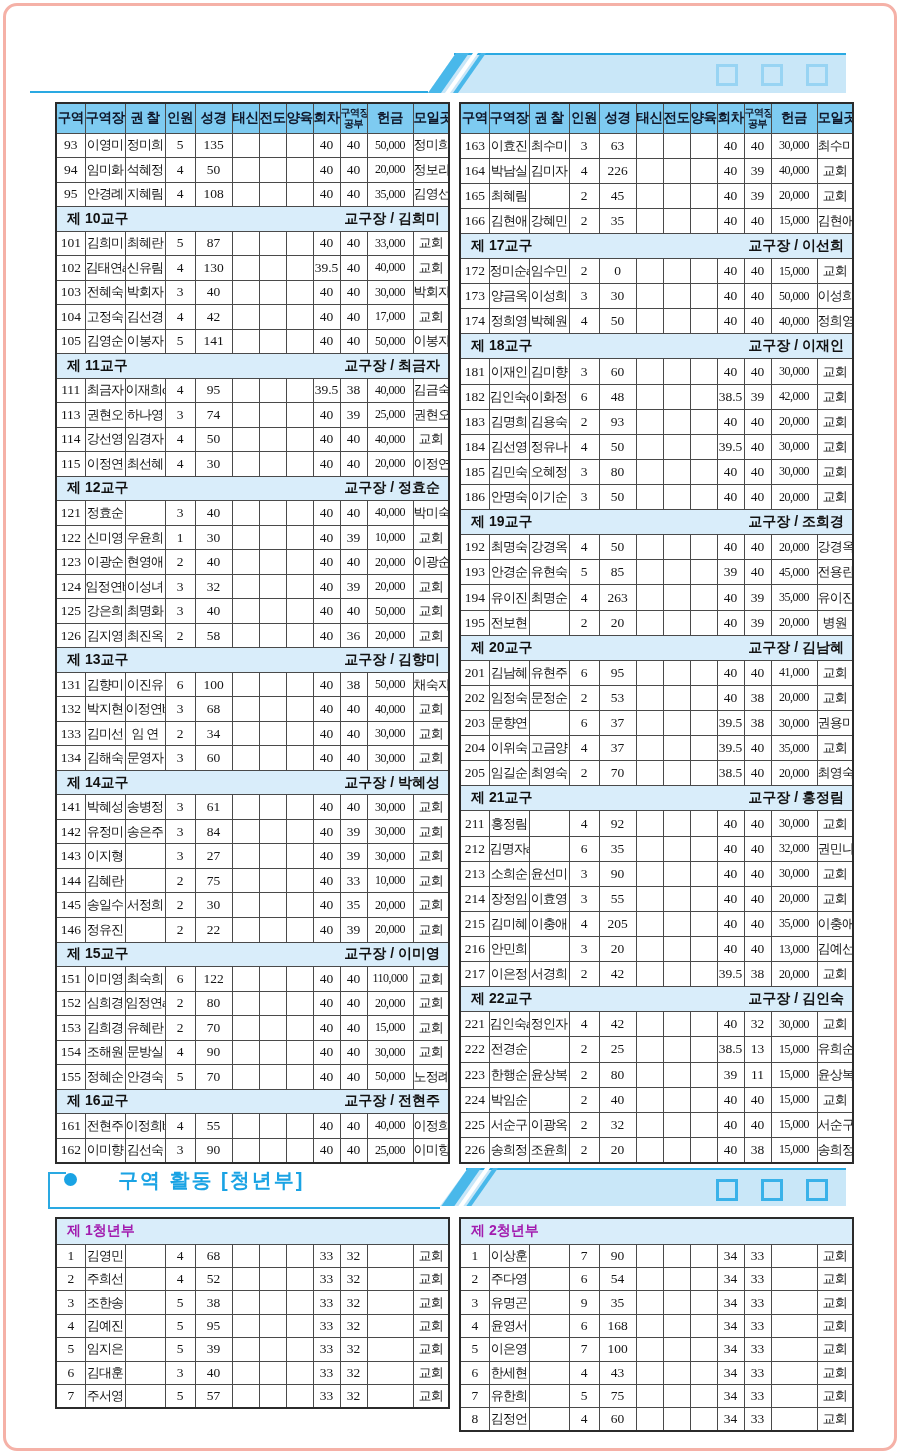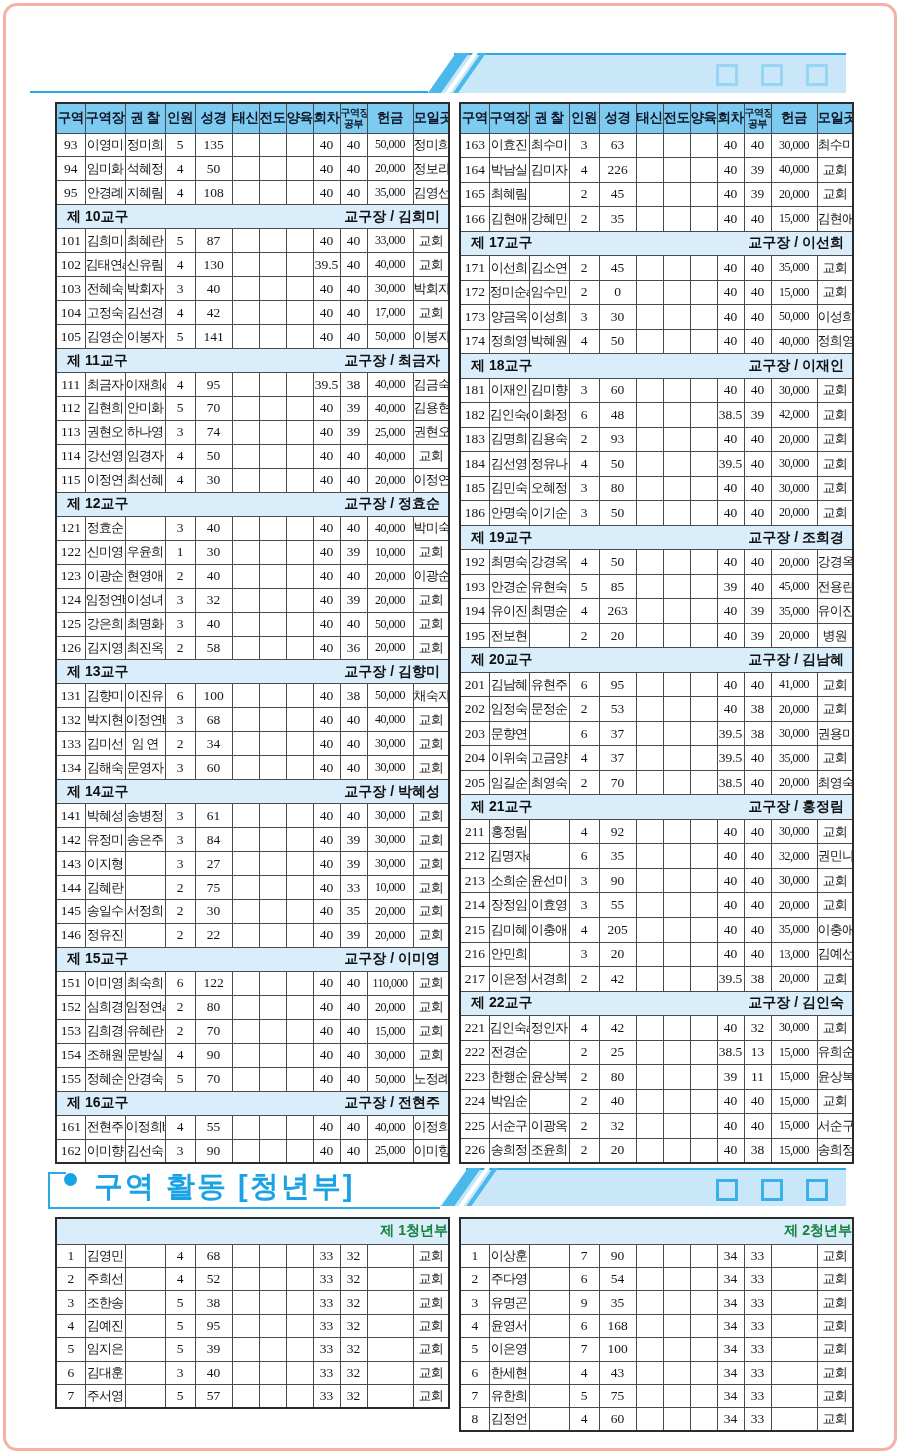--- a/index.html
+++ b/index.html
@@ -9,21 +9,21 @@
   }
   .page-border{
     position:absolute;inset:3px;border:3px solid var(--page-border,#f5b1a7);
     border-radius:14px;pointer-events:none;z-index:50;
   }
   .hline,.bracket-h{position:absolute;height:2px;background:var(--banner-line,#2aa9e2);}
   .bracket-v{position:absolute;width:2px;background:var(--banner-line,#2aa9e2);}
   .bullet{position:absolute;width:13px;height:13px;border-radius:50%;background:var(--accent-blue,#1aa3e4);}
   .youth-title{
     position:absolute;font-family:"Liberation Sans",sans-serif;font-weight:bold;
-    font-size:29px;letter-spacing:2px;color:var(--accent-blue,#1aa3e4);white-space:nowrap;
+    font-size:20px;letter-spacing:2px;color:var(--accent-blue,#1aa3e4);white-space:nowrap;margin-left:24px;
   }
   
   .banner{position:absolute;overflow:hidden;}
   .banner .fill{position:absolute;inset:0;background:var(--banner-bg,#c9e7f8);
     clip-path:polygon(28px 0,100% 0,100% 100%,0 100%);}
   .banner .topline{position:absolute;left:26px;right:0;top:0;height:2px;background:var(--banner-line,#2aa9e2);}
   .banner .stripe{position:absolute;top:0;height:100%;transform:skewX(-35deg);transform-origin:0 0;}
   .banner .s1{left:28px;width:13px;background:var(--stripe-blue,#49b8ea);}
   .banner .s2{left:45px;width:5px;background:#ffffff;}
   .banner .s3{left:53px;width:5px;background:var(--stripe-blue,#49b8ea);}
@@ -49,22 +49,22 @@
   .sheet td{font-family:"Liberation Serif","DejaVu Serif",serif;font-size:13.5px;color:#141414;}
   .sheet td.name{font-size:13px;letter-spacing:-0.8px;}
   .sheet td.money{font-size:12px;letter-spacing:-0.5px;}
   .sheet tr.section td{background:var(--section-bg,#d9edfa);margin-left:35px;}
   .sheet tr.section .wrap{
     display:flex;justify-content:space-between;align-items:center;padding:0 8px 0 10px;
     font-family:"Liberation Sans",sans-serif;font-weight:bold;font-size:14px;color:#111;
   }
   .sheet tr.title-row{height:26px;}
   .sheet tr.title-row td{
-    background:var(--section-bg,#d9edfa);text-align:right;padding-left:10px;
-    font-family:"Liberation Sans",sans-serif;font-weight:bold;font-size:14px;color:#15803d;
+    background:var(--section-bg,#d9edfa);text-align:left;padding-left:10px;
+    font-family:"Liberation Sans",sans-serif;font-weight:bold;font-size:14px;color:#a21caf;
   }
 </style>
 </head>
 <body>
 
 <div class="page">
 
   <div class="page-border"></div>
 
   <div class="hline" style="left:30px;top:91px;width:398px;"></div>
@@ -252,34 +252,20 @@
           <td>95</td>
           <td></td>
           <td></td>
           <td></td>
           <td>39.5</td>
           <td>38</td>
           <td class="money">40,000</td>
           <td class="name">김금숙</td>
         </tr>
         <tr>
-          <td>112</td>
-          <td class="name">김현희</td>
-          <td class="name">안미화</td>
-          <td>5</td>
-          <td>70</td>
-          <td></td>
-          <td></td>
-          <td></td>
-          <td>40</td>
-          <td>39</td>
-          <td class="money">40,000</td>
-          <td class="name">김용현</td>
-        </tr>
-        <tr>
           <td>113</td>
           <td class="name">권현오</td>
           <td class="name">하나영</td>
           <td>3</td>
           <td>74</td>
           <td></td>
           <td></td>
           <td></td>
           <td>40</td>
           <td>39</td>
@@ -769,34 +755,20 @@
           <td class="money">15,000</td>
           <td class="name">김현애</td>
         </tr>
         <tr class="section">
           <td colspan="12">
             <div class="wrap">
               <span>제 17교구</span>
               <span>교구장 / 이선희</span>
             </div>
           </td>
-        </tr>
-        <tr>
-          <td>171</td>
-          <td class="name">이선희</td>
-          <td class="name">김소연</td>
-          <td>2</td>
-          <td>45</td>
-          <td></td>
-          <td></td>
-          <td></td>
-          <td>40</td>
-          <td>40</td>
-          <td class="money">35,000</td>
-          <td class="name">교회</td>
         </tr>
         <tr>
           <td>172</td>
           <td class="name">정미순a</td>
           <td class="name">임수민</td>
           <td>2</td>
           <td>0</td>
           <td></td>
           <td></td>
           <td></td>

